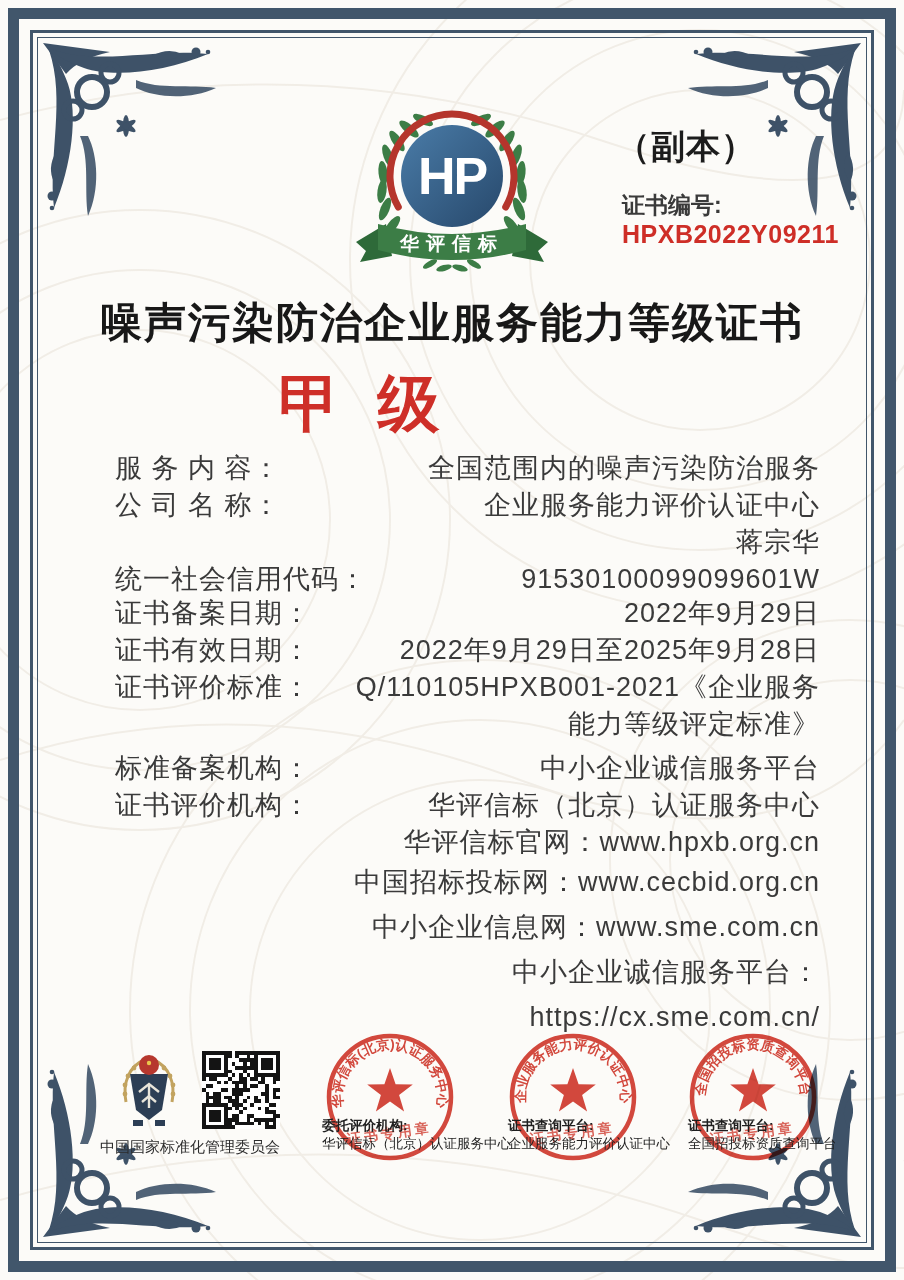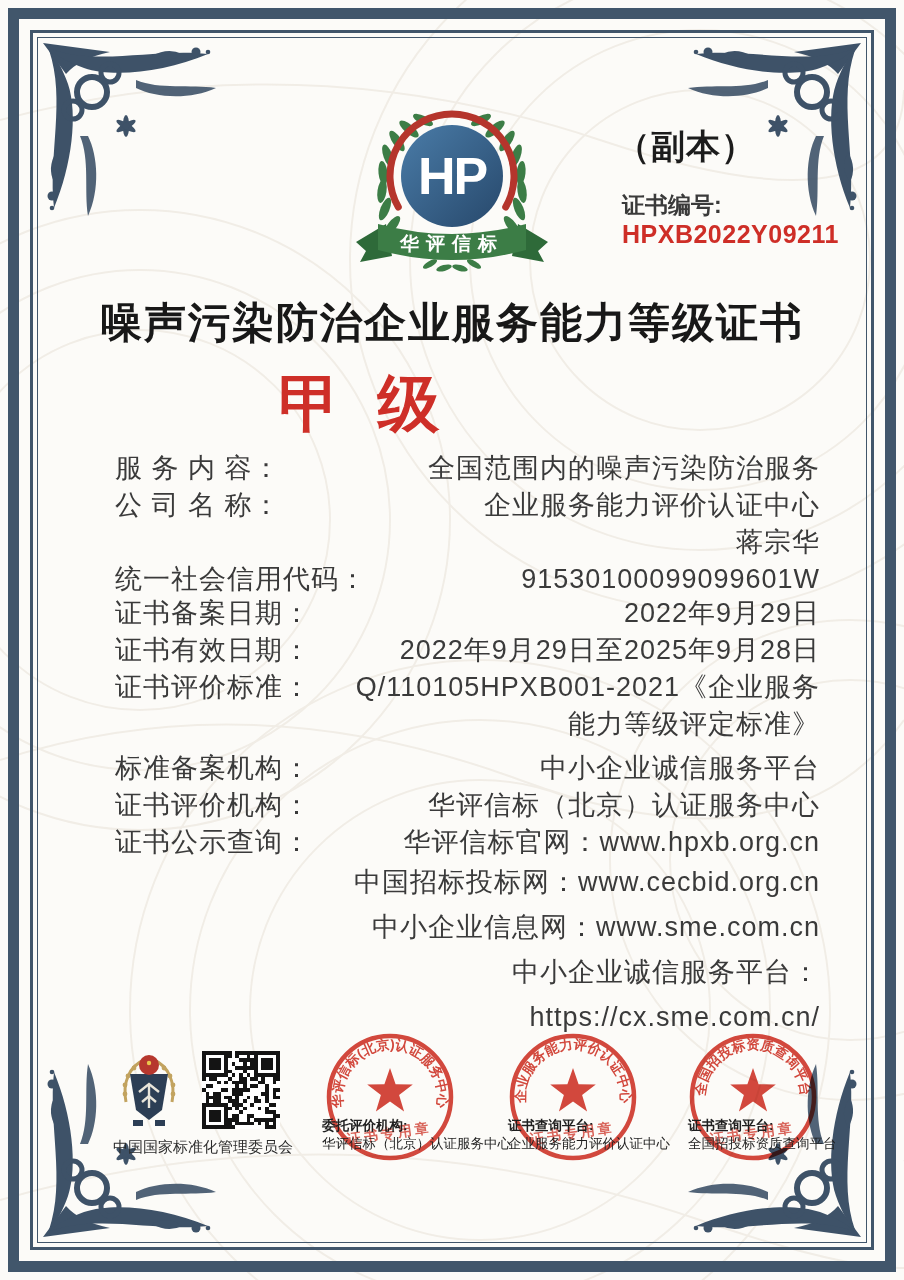--- a/index.html
+++ b/index.html
@@ -43,21 +43,21 @@
   .b2{top:595px;}
   .b3{top:750px;}
   .b4{top:860px;left:285px;width:535px;}
   .b4 .row{line-height:45px;}
   
   .emblem{position:absolute;left:116px;top:1050px;width:66px;height:84px;z-index:3;}
   .qr{position:absolute;left:202px;top:1051px;width:78px;height:78px;z-index:3;
       display:grid;grid-template-columns:repeat(21,1fr);grid-template-rows:repeat(21,1fr);background:#fff;}
   .qr span{display:block;}
   .qr span.on{background:#141414;}
-  .emblem-caption{position:absolute;left:100px;top:1138px;width:206px;text-align:center;
+  .emblem-caption{position:absolute;left:100px;top:1138px;width:206px;
       font-size:15px;font-weight:500;color:#2c2c2c;z-index:3;}
   .seal{position:absolute;width:150px;height:150px;z-index:3;mix-blend-mode:multiply;opacity:0.93;}
   .seal-1{left:315px;top:1022px;}
   .seal-2{left:498px;top:1022px;}
   .seal-3{left:678px;top:1022px;}
   .seal-text{position:absolute;z-index:4;color:#1f1f1f;font-size:13.5px;line-height:18px;}
   .seal-text .ol{font-weight:700;}
   .seal-text .ov{font-weight:500;}
   .st-1{left:322px;top:1117px;width:210px;}
   .st-2{left:508px;top:1117px;width:185px;}
@@ -235,21 +235,20 @@
   <div class="info-block b3">
     <div class="row">
         <span class="lbl">标准备案机构：</span>
         <span class="val">中小企业诚信服务平台</span>
       </div>
     <div class="row">
         <span class="lbl">证书评价机构：</span>
         <span class="val">华评信标（北京）认证服务中心</span>
       </div>
     <div class="row">
-        <span class="lbl">证书公示查询：</span>
         <span class="val">华评信标官网：www.hpxb.org.cn</span>
       </div>
   </div>
 
   <div class="info-block b4">
     <div class="row">
         <span class="val">中国招标投标网：www.cecbid.org.cn</span>
       </div>
     <div class="row">
         <span class="val">中小企业信息网：www.sme.com.cn</span>

